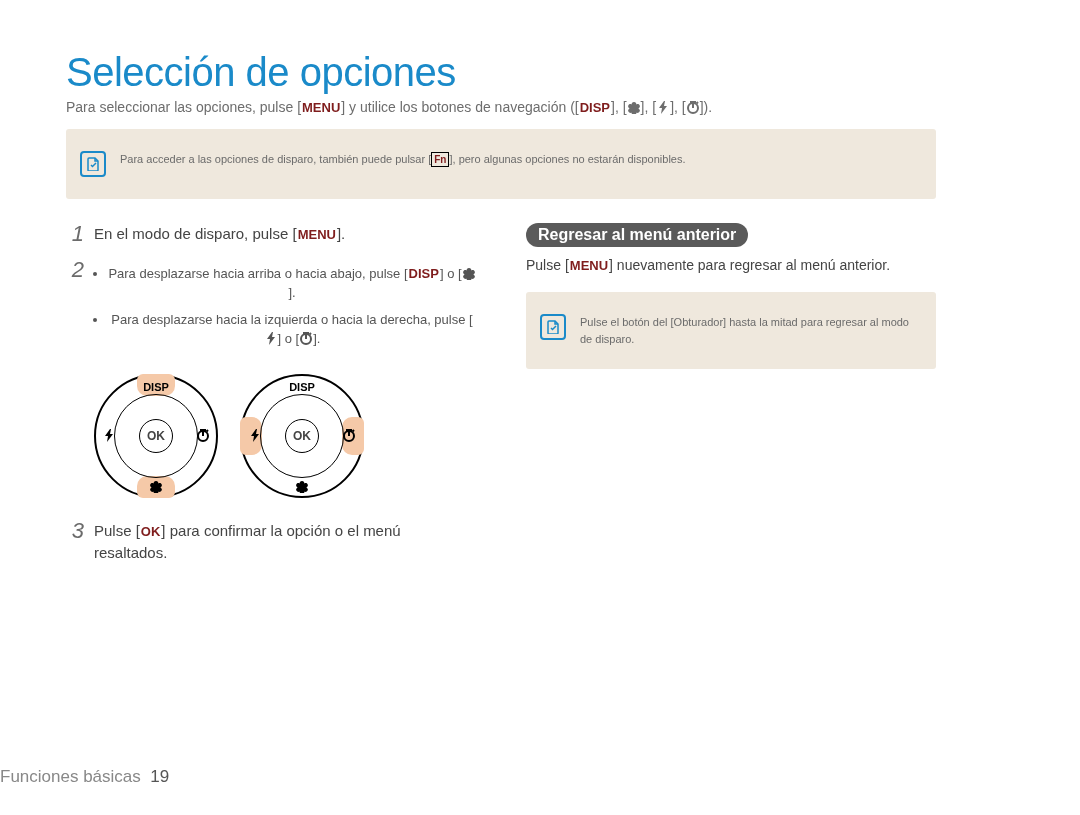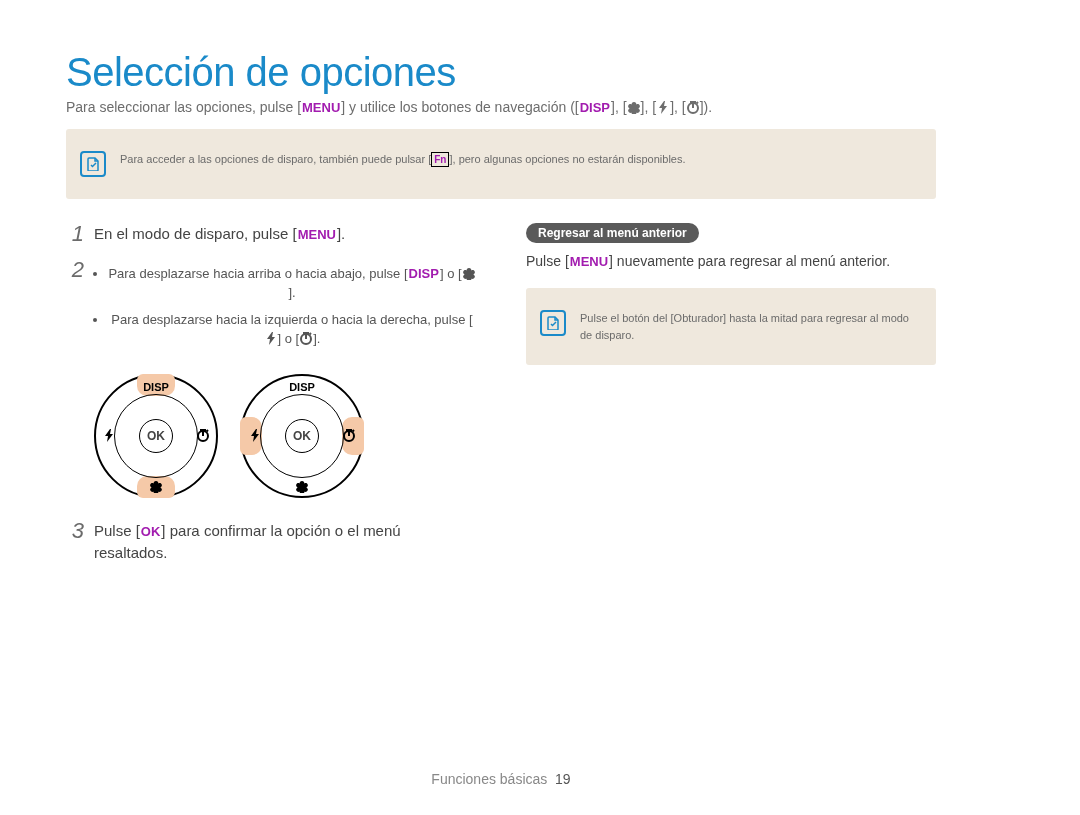--- a/index.html
+++ b/index.html
@@ -29,21 +29,21 @@
   }
   .intro{
     font-size:14px;
     font-weight:300;
     color:var(--muted);
     margin:0 0 14px 0;
   }
   .btn-label{
     display:inline-block;
     font-weight:700;
-    color:#a21caf;
+    color:#7f1d1d;
     font-size:13px;
     vertical-align:baseline;
     padding:0 1px;
   }
   .btn-label.boxed{
     border:1px solid #000;
     padding:0 2px;
     font-size:10px;
     line-height:13px;
   }
@@ -135,32 +135,31 @@
     width:32px;height:32px;border:1.5px solid #000;border-radius:50%;
     font-size:12px;font-weight:800;
     display:flex;align-items:center;justify-content:center;
   }
   
   .pill{
     display:inline-block;
     background:#5a5a5a;
     color:#fff;
     font-weight:600;
-    font-size:12px;
+    font-size:16px;
     padding:3px 12px;
     border-radius:14px;
     margin-bottom:8px;
   }
   .para{font-size:14px;font-weight:300;color:var(--text);line-height:1.5;margin:0 0 16px 0;}
   
   .footer{
     position:absolute;
     left:0;right:0;bottom:28px;
-    text-align:center;
-    font-size:14px;
+    font-size:17px;
     font-weight:300;
     color:#888;
   }
   .footer .pg{color:#555;}
 </style>
 </head>
 <body>
 
 <svg width="0" height="0" style="position:absolute">
   <defs>

